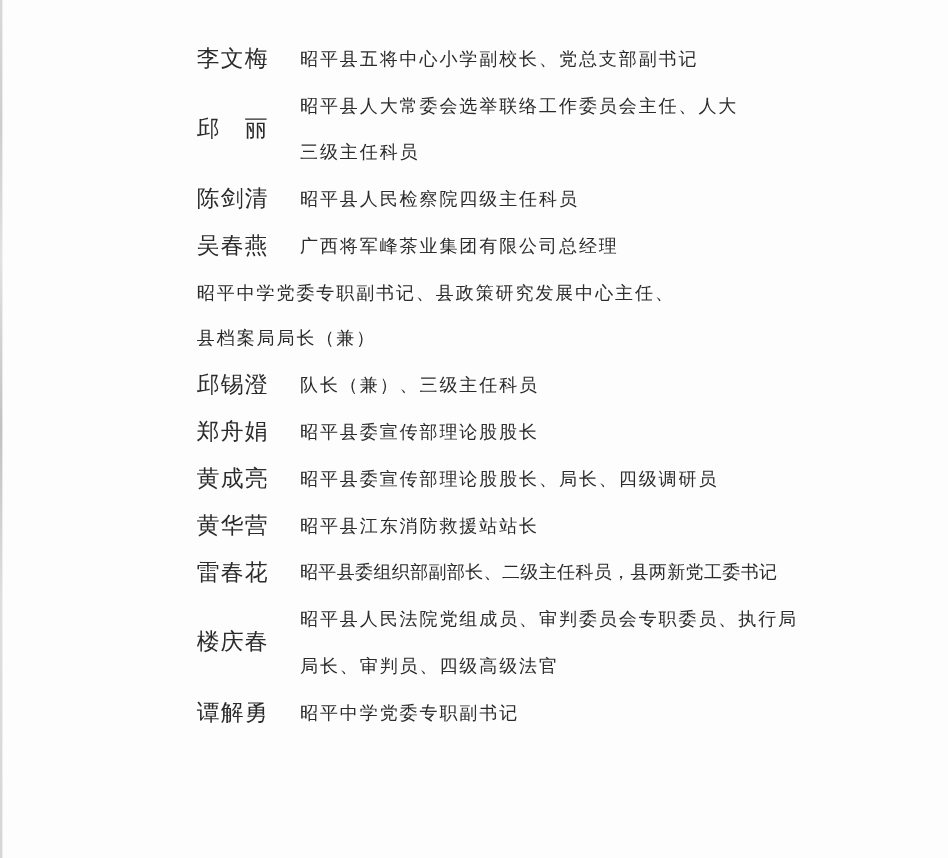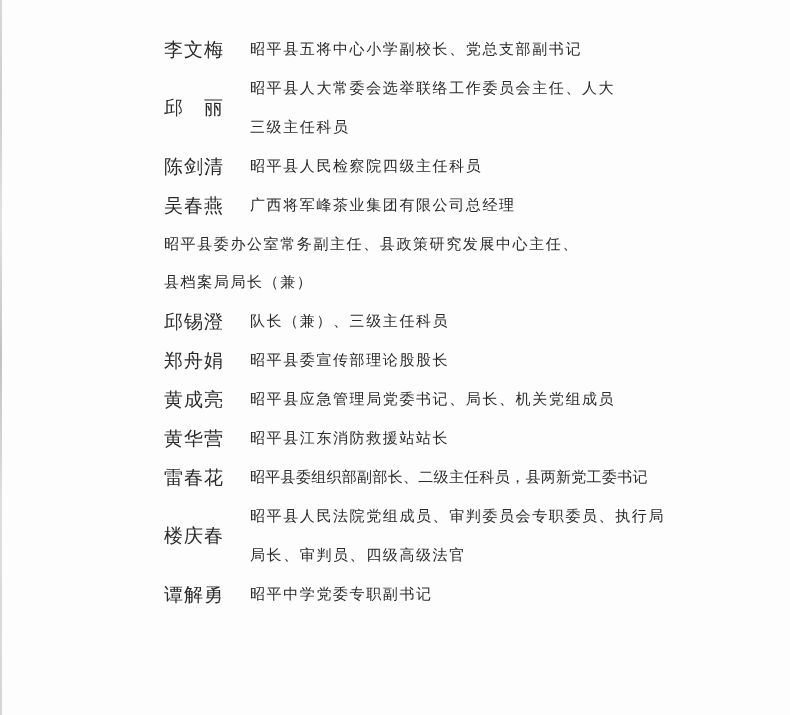--- a/index.html
+++ b/index.html
@@ -80,40 +80,40 @@
     </div>
   </div>
   <div class="entry">
     <div class="name">吴春燕</div>
     <div class="duty">
       <span class="ln">广西将军峰茶业集团有限公司总经理</span>
     </div>
   </div>
   <div class="entry">
     <div class="duty">
-      <span class="ln">昭平县委办公室常务副主任、县政策研究发展中心主任、</span>
+      <span class="ln">昭平中学党委专职副书记、县政策研究发展中心主任、</span>
       <span class="ln">县档案局局长（兼）</span>
     </div>
   </div>
   <div class="entry">
     <div class="name">邱锡澄</div>
     <div class="duty">
       <span class="ln">队长（兼）、三级主任科员</span>
     </div>
   </div>
   <div class="entry">
     <div class="name">郑舟娟</div>
     <div class="duty">
       <span class="ln">昭平县委宣传部理论股股长</span>
     </div>
   </div>
   <div class="entry">
     <div class="name">黄成亮</div>
     <div class="duty">
-      <span class="ln">昭平县应急管理局党委书记、局长、机关党组成员</span>
+      <span class="ln">昭平县委宣传部理论股股长、局长、四级调研员</span>
     </div>
   </div>
   <div class="entry">
     <div class="name">黄华营</div>
     <div class="duty">
       <span class="ln">昭平县江东消防救援站站长</span>
     </div>
   </div>
   <div class="entry">
     <div class="name">雷春花</div>

